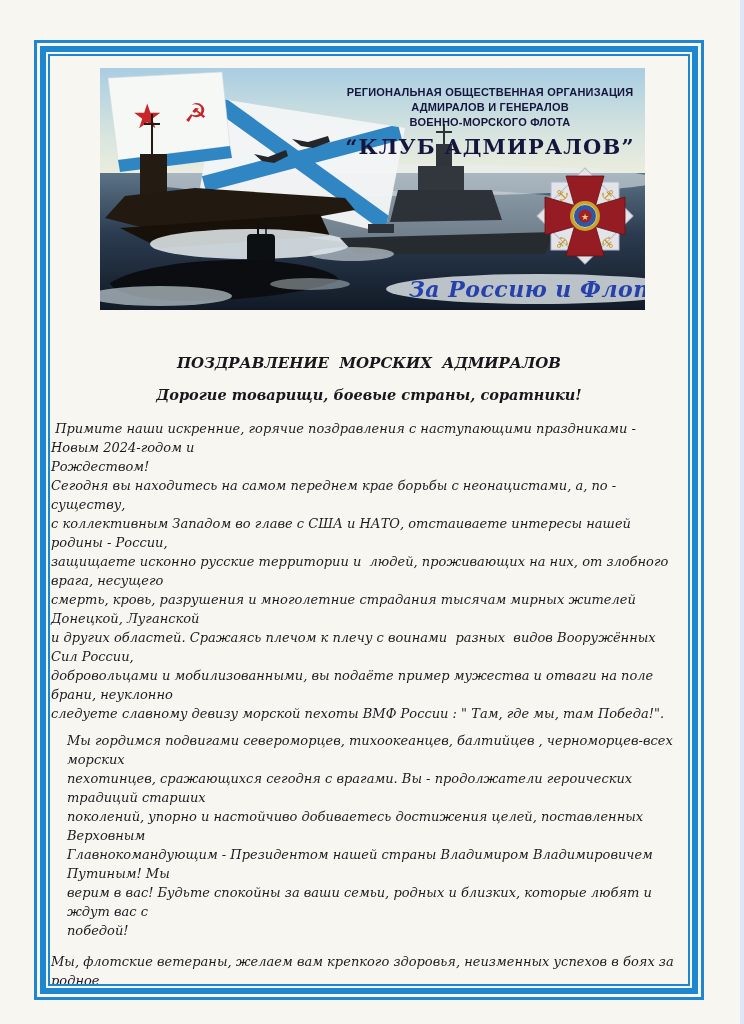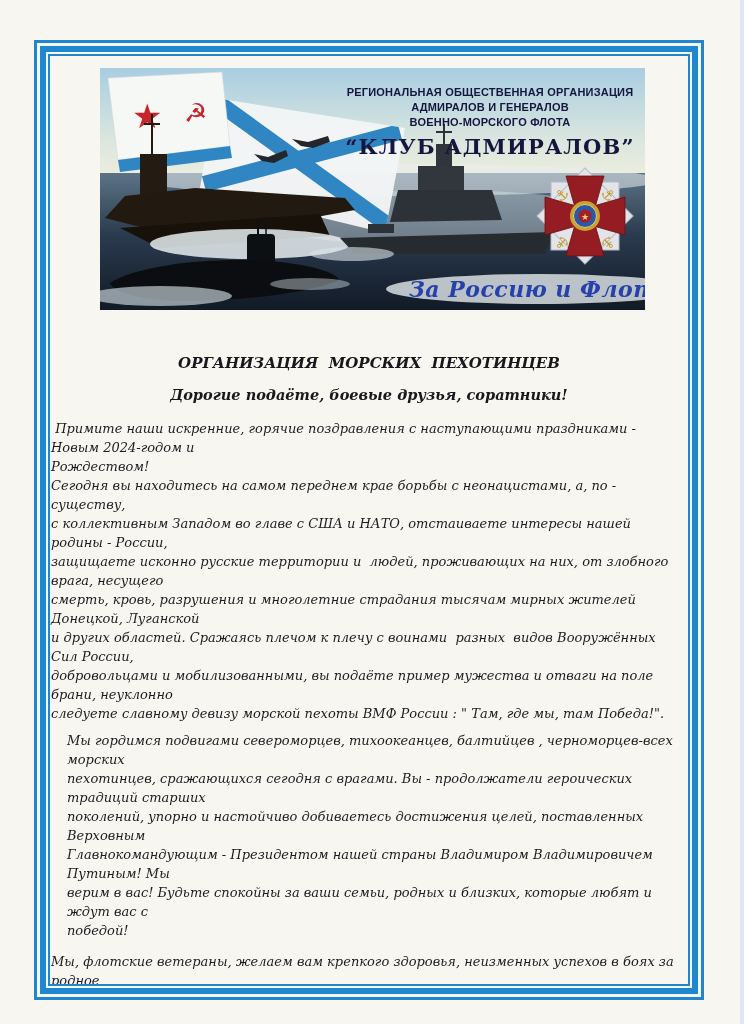--- a/index.html
+++ b/index.html
@@ -135,22 +135,22 @@
         <text x="390" y="28" class="org">РЕГИОНАЛЬНАЯ ОБЩЕСТВЕННАЯ ОРГАНИЗАЦИЯ</text>
         <text x="390" y="43" class="org">АДМИРАЛОВ И ГЕНЕРАЛОВ</text>
         <text x="390" y="58" class="org">ВОЕННО-МОРСКОГО ФЛОТА</text>
         <text x="390" y="86" class="club">“КЛУБ АДМИРАЛОВ”</text>
       </g>
 
       <ellipse cx="438" cy="221" rx="152" ry="15" fill="#e3ebee" opacity="0.8"></ellipse>
       <text x="438" y="229" text-anchor="middle" class="slogan">За Россию и Флот!</text>
     </svg>
 
-    <div class="title">ОРГАНИЗАЦИЯ  МОРСКИХ  ПЕХОТИНЦЕВ</div>
-    <div class="salutation">Дорогие подаёте, боевые друзья, соратники!</div>
+    <div class="title">ПОЗДРАВЛЕНИЕ  МОРСКИХ  АДМИРАЛОВ</div>
+    <div class="salutation">Дорогие товарищи, боевые страны, соратники!</div>
 
     <div class="para p1"> Примите наши искренние, горячие поздравления с наступающими праздниками - Новым 2024-годом и
 Рождеством!
 Сегодня вы находитесь на самом переднем крае борьбы с неонацистами, а, по - существу,
 с коллективным Западом во главе с США и НАТО, отстаиваете интересы нашей родины - России,
 защищаете исконно русские территории и  людей, проживающих на них, от злобного врага, несущего
 смерть, кровь, разрушения и многолетние страдания тысячам мирных жителей Донецкой, Луганской
 и других областей. Сражаясь плечом к плечу с воинами  разных  видов Вооружённых Сил России,
 добровольцами и мобилизованными, вы подаёте пример мужества и отваги на поле брани, неуклонно
 следуете славному девизу морской пехоты ВМФ России : " Там, где мы, там Победа!".</div>

